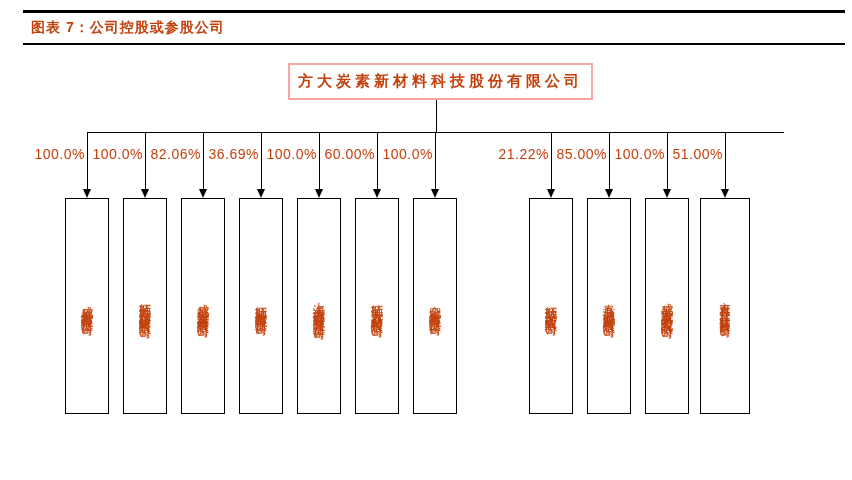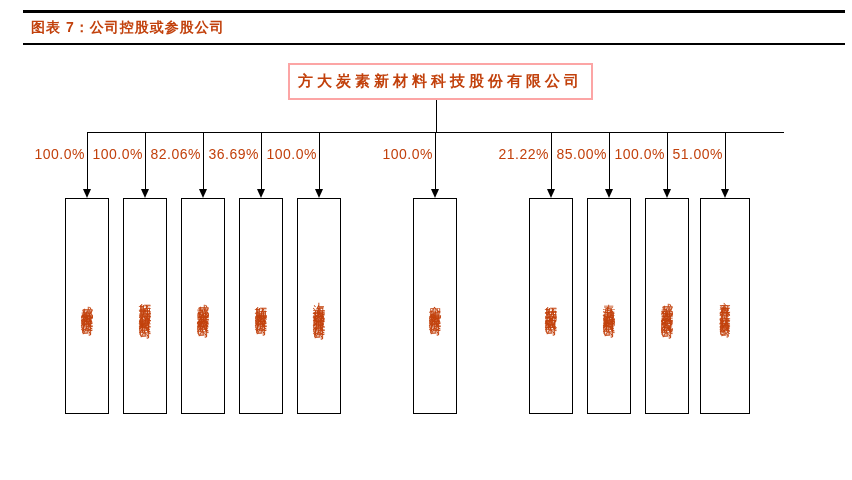--- a/index.html
+++ b/index.html
@@ -106,20 +106,28 @@
 
   <div class="col c4">
     <div class="drop"></div>
     <div class="arrow"></div>
     <div class="pct">100.0%</div>
     <div class="sub-box">
         <span class="vtext">上海方大投资管理有限责任公司</span>
       </div>
   </div>
 
+  <div class="col c5">
+    <div class="drop"></div>
+    <div class="arrow"></div>
+    <div class="pct">60.00%</div>
+    <div class="sub-box">
+        <span class="vtext">抚顺方大高新材料有限公司</span>
+      </div>
+  </div>
 
   <div class="col c6">
     <div class="drop"></div>
     <div class="arrow"></div>
     <div class="pct">100.0%</div>
     <div class="sub-box">
         <span class="vtext">合肥炭素有限责任公司</span>
       </div>
   </div>
 

